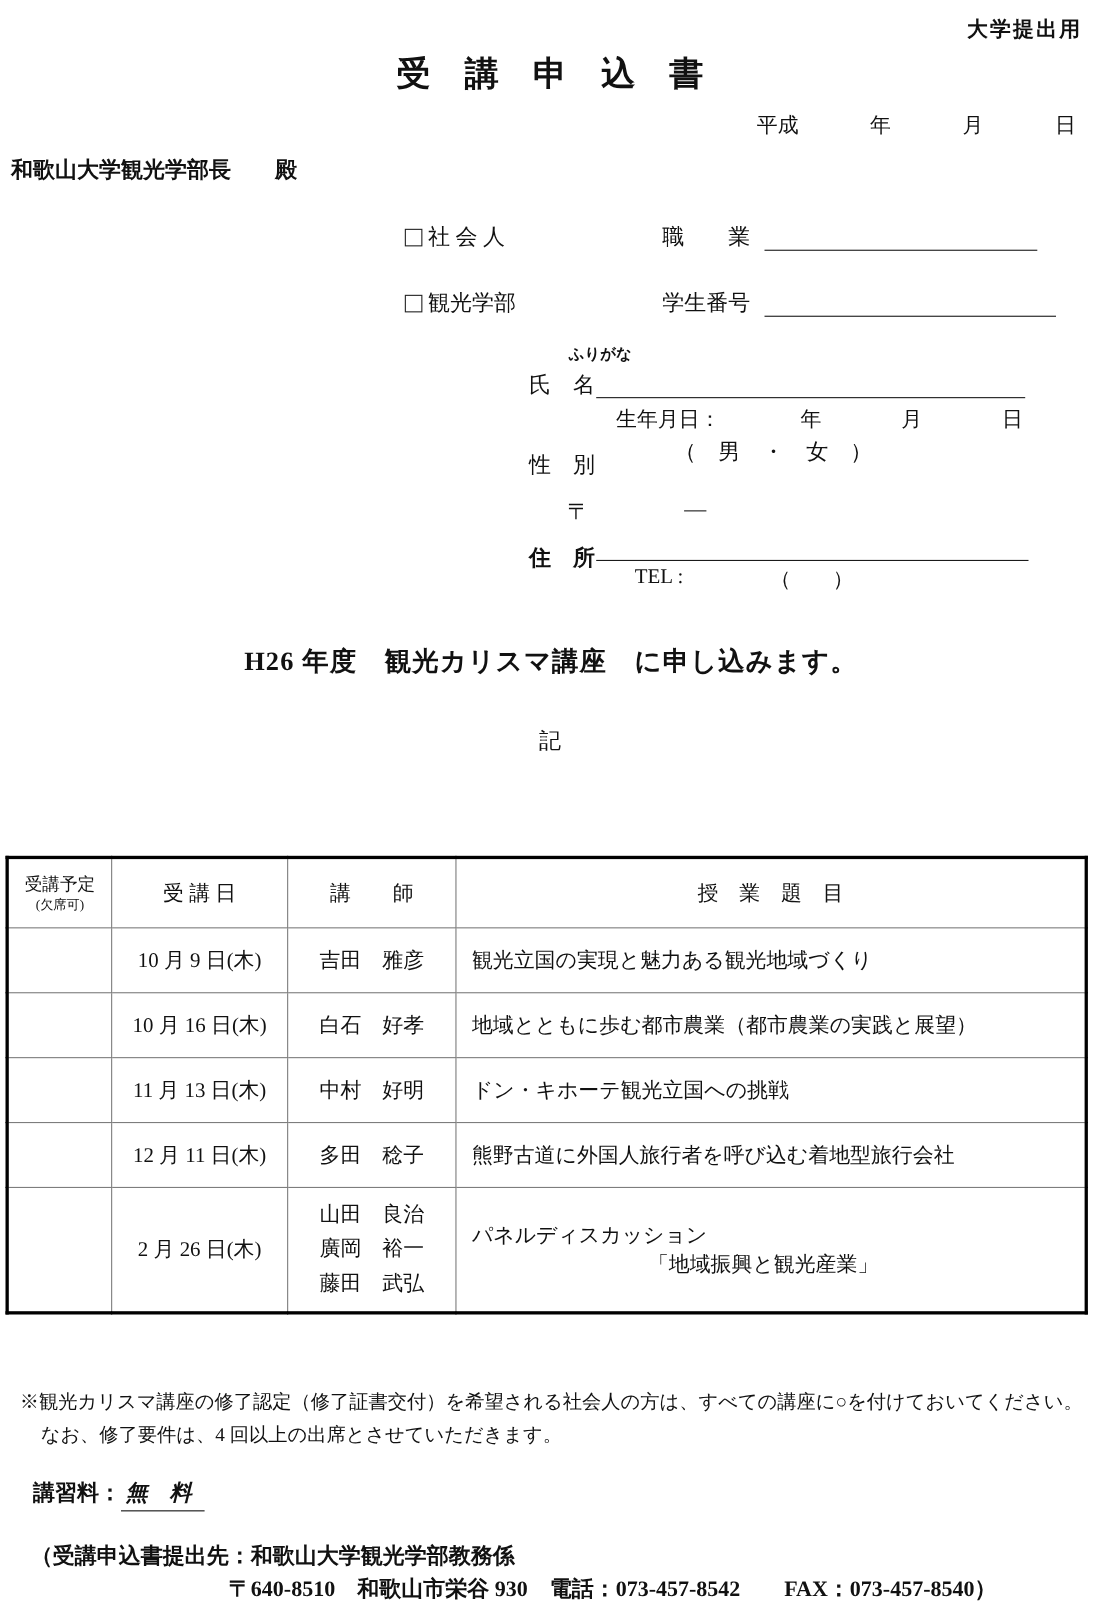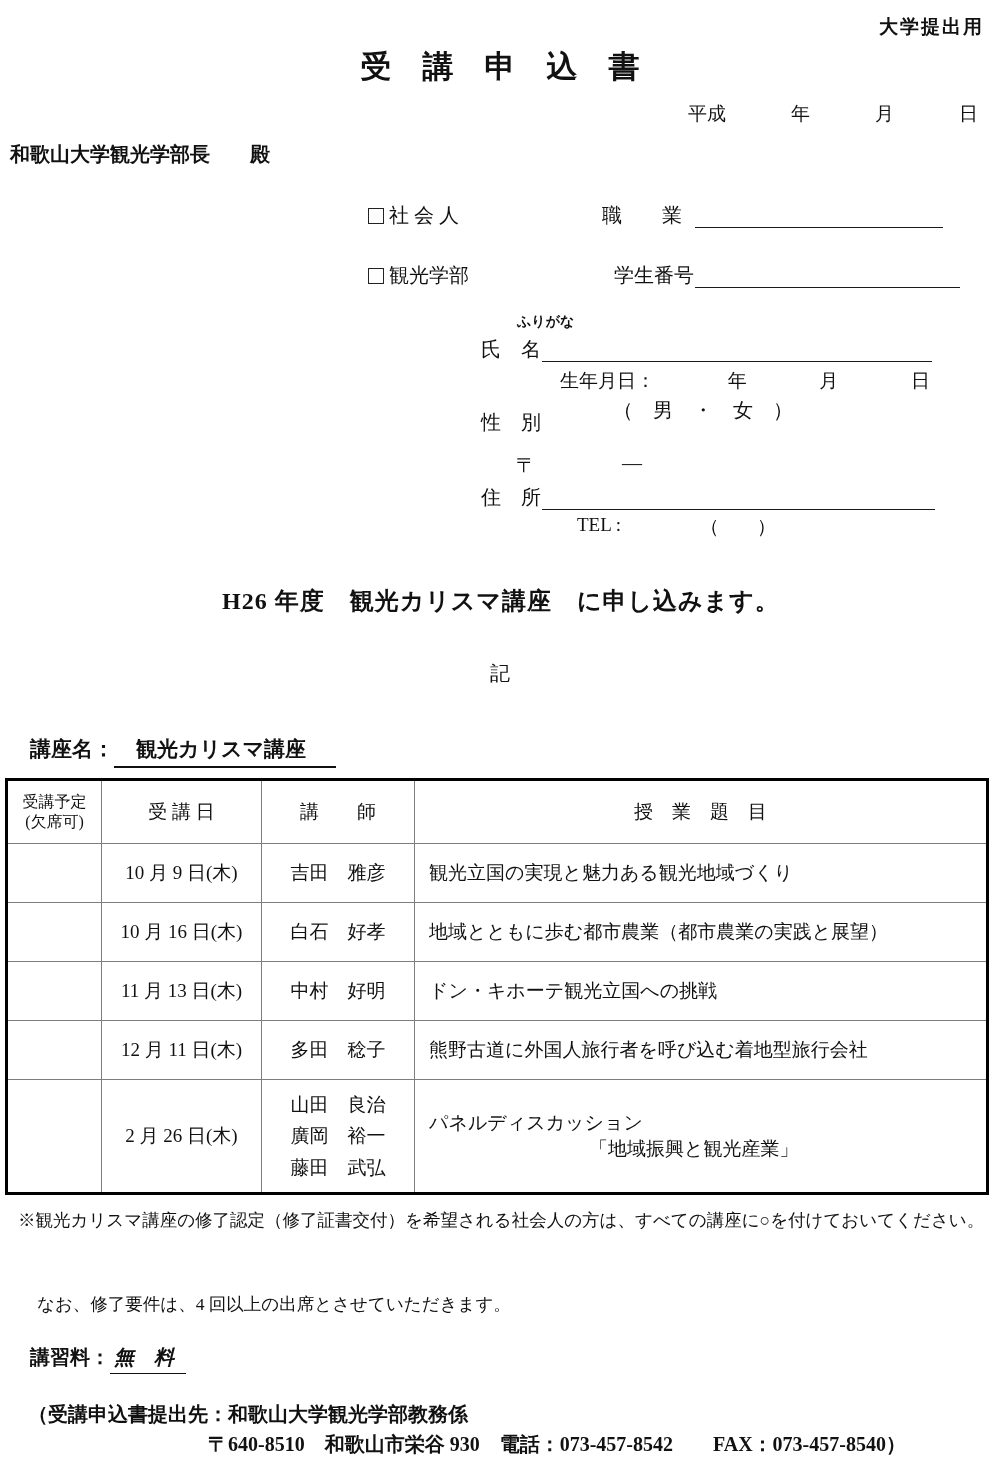--- a/index.html
+++ b/index.html
@@ -38,25 +38,25 @@
     width:984px;border-collapse:collapse;table-layout:fixed;
     border:3px solid #000;
     font-size:19px;
   }
   table.schedule td{border:1px solid #7d7d7d;text-align:center;vertical-align:middle;padding:0;}
   table.schedule tr.hdr td{height:62px;}
   table.schedule tr.r td{height:58px;}
   table.schedule tr.r-last td{height:112px;}
   td.topic-cell{text-align:left !important;padding-left:14px !important;}
   .hdr-col1-l1{font-size:16px;line-height:1.25;}
-  .hdr-col1-l2{font-size:16px;line-height:1.25;}
+  .hdr-col1-l2{font-size:12px;line-height:1.25;}
   .lecturer-stack{line-height:1.65;}
   .topic-l2{margin-left:160px;}
 
-  .notes-l1{top:1208px;left:18px;font-size:17.5px;}
+  .notes-l1{top:1262px;left:18px;font-size:17.5px;}
   .notes-l2{top:1292px;left:37px;font-size:17.5px;}
   .fee-line{top:1344px;left:30px;font-size:20px;font-weight:600;}
   .fee-underlined{display:inline-block;border-bottom:1.5px solid #111;padding:0 12px 2px 4px;font-style:italic;}
   .submit-l1{top:1401px;left:28px;font-size:20px;font-weight:600;}
   .submit-l2{top:1431px;left:208px;font-size:20px;font-weight:600;}
 </style>
 </head>
 <body>
 
 <div class="page">
@@ -75,50 +75,47 @@
     <span class="cb"></span>
     <span>社 会 人</span>
   </div>
   <div class="abs form-text" style="top:202px;left:602px;">職　　業</div>
   <div class="abs fill-line" style="top:227px;left:695px;width:248px;"></div>
 
   <div class="abs checkbox-row form-text" style="top:262px;left:368px;">
     <span class="cb"></span>
     <span>観光学部</span>
   </div>
-  <div class="abs form-text" style="top:262px;left:602px;margin-left:12px;">学生番号</div>
+  <div class="abs form-text" style="top:262px;left:602px;">学生番号</div>
   <div class="abs fill-line" style="top:287px;left:695px;width:265px;"></div>
 
   <div class="abs small-label" style="top:313px;left:517px;font-weight:bold;">ふりがな</div>
   <div class="abs form-text" style="top:336px;left:481px;">氏　名</div>
   <div class="abs fill-line" style="top:361px;left:542px;width:390px;"></div>
 
   <div class="abs birth-row" style="top:368px;left:560px;width:370px;">
     <span>生年月日：</span>
     <span>年</span>
     <span>月</span>
     <span>日</span>
   </div>
 
   <div class="abs form-text" style="top:397px;left:481px;margin-top:12px;">性　別</div>
   <div class="abs form-text" style="top:397px;left:613px;">（　男　・　女　）</div>
 
   <div class="abs form-text" style="top:452px;left:516px;">〒</div>
   <div class="abs form-text" style="top:452px;left:622px;">―</div>
-  <div class="abs form-text" style="top:484px;left:481px;">住　所</div>
+  <div class="abs form-text" style="top:494px;left:481px;font-weight:bold;">住　所</div>
   <div class="abs fill-line" style="top:509px;left:542px;width:393px;"></div>
   <div class="abs" style="top:514px;left:577px;font-size:19px;">TEL :</div>
   <div class="abs" style="top:514px;left:700px;font-size:19px;">（　　）</div>
 
   <div class="abs statement">H26 年度　観光カリスマ講座　に申し込みます。</div>
   <div class="abs record-mark">記</div>
 
-  <div class="abs course-line">
-    <span>講座名：</span><span class="course-underlined">観光カリスマ講座</span>
-  </div>
 
   <table class="schedule">
     <colgroup>
       <col style="width:95px">
         <col style="width:160px">
         <col style="width:153px">
         <col>
     </colgroup>
     <tbody>
         <tr class="hdr">

